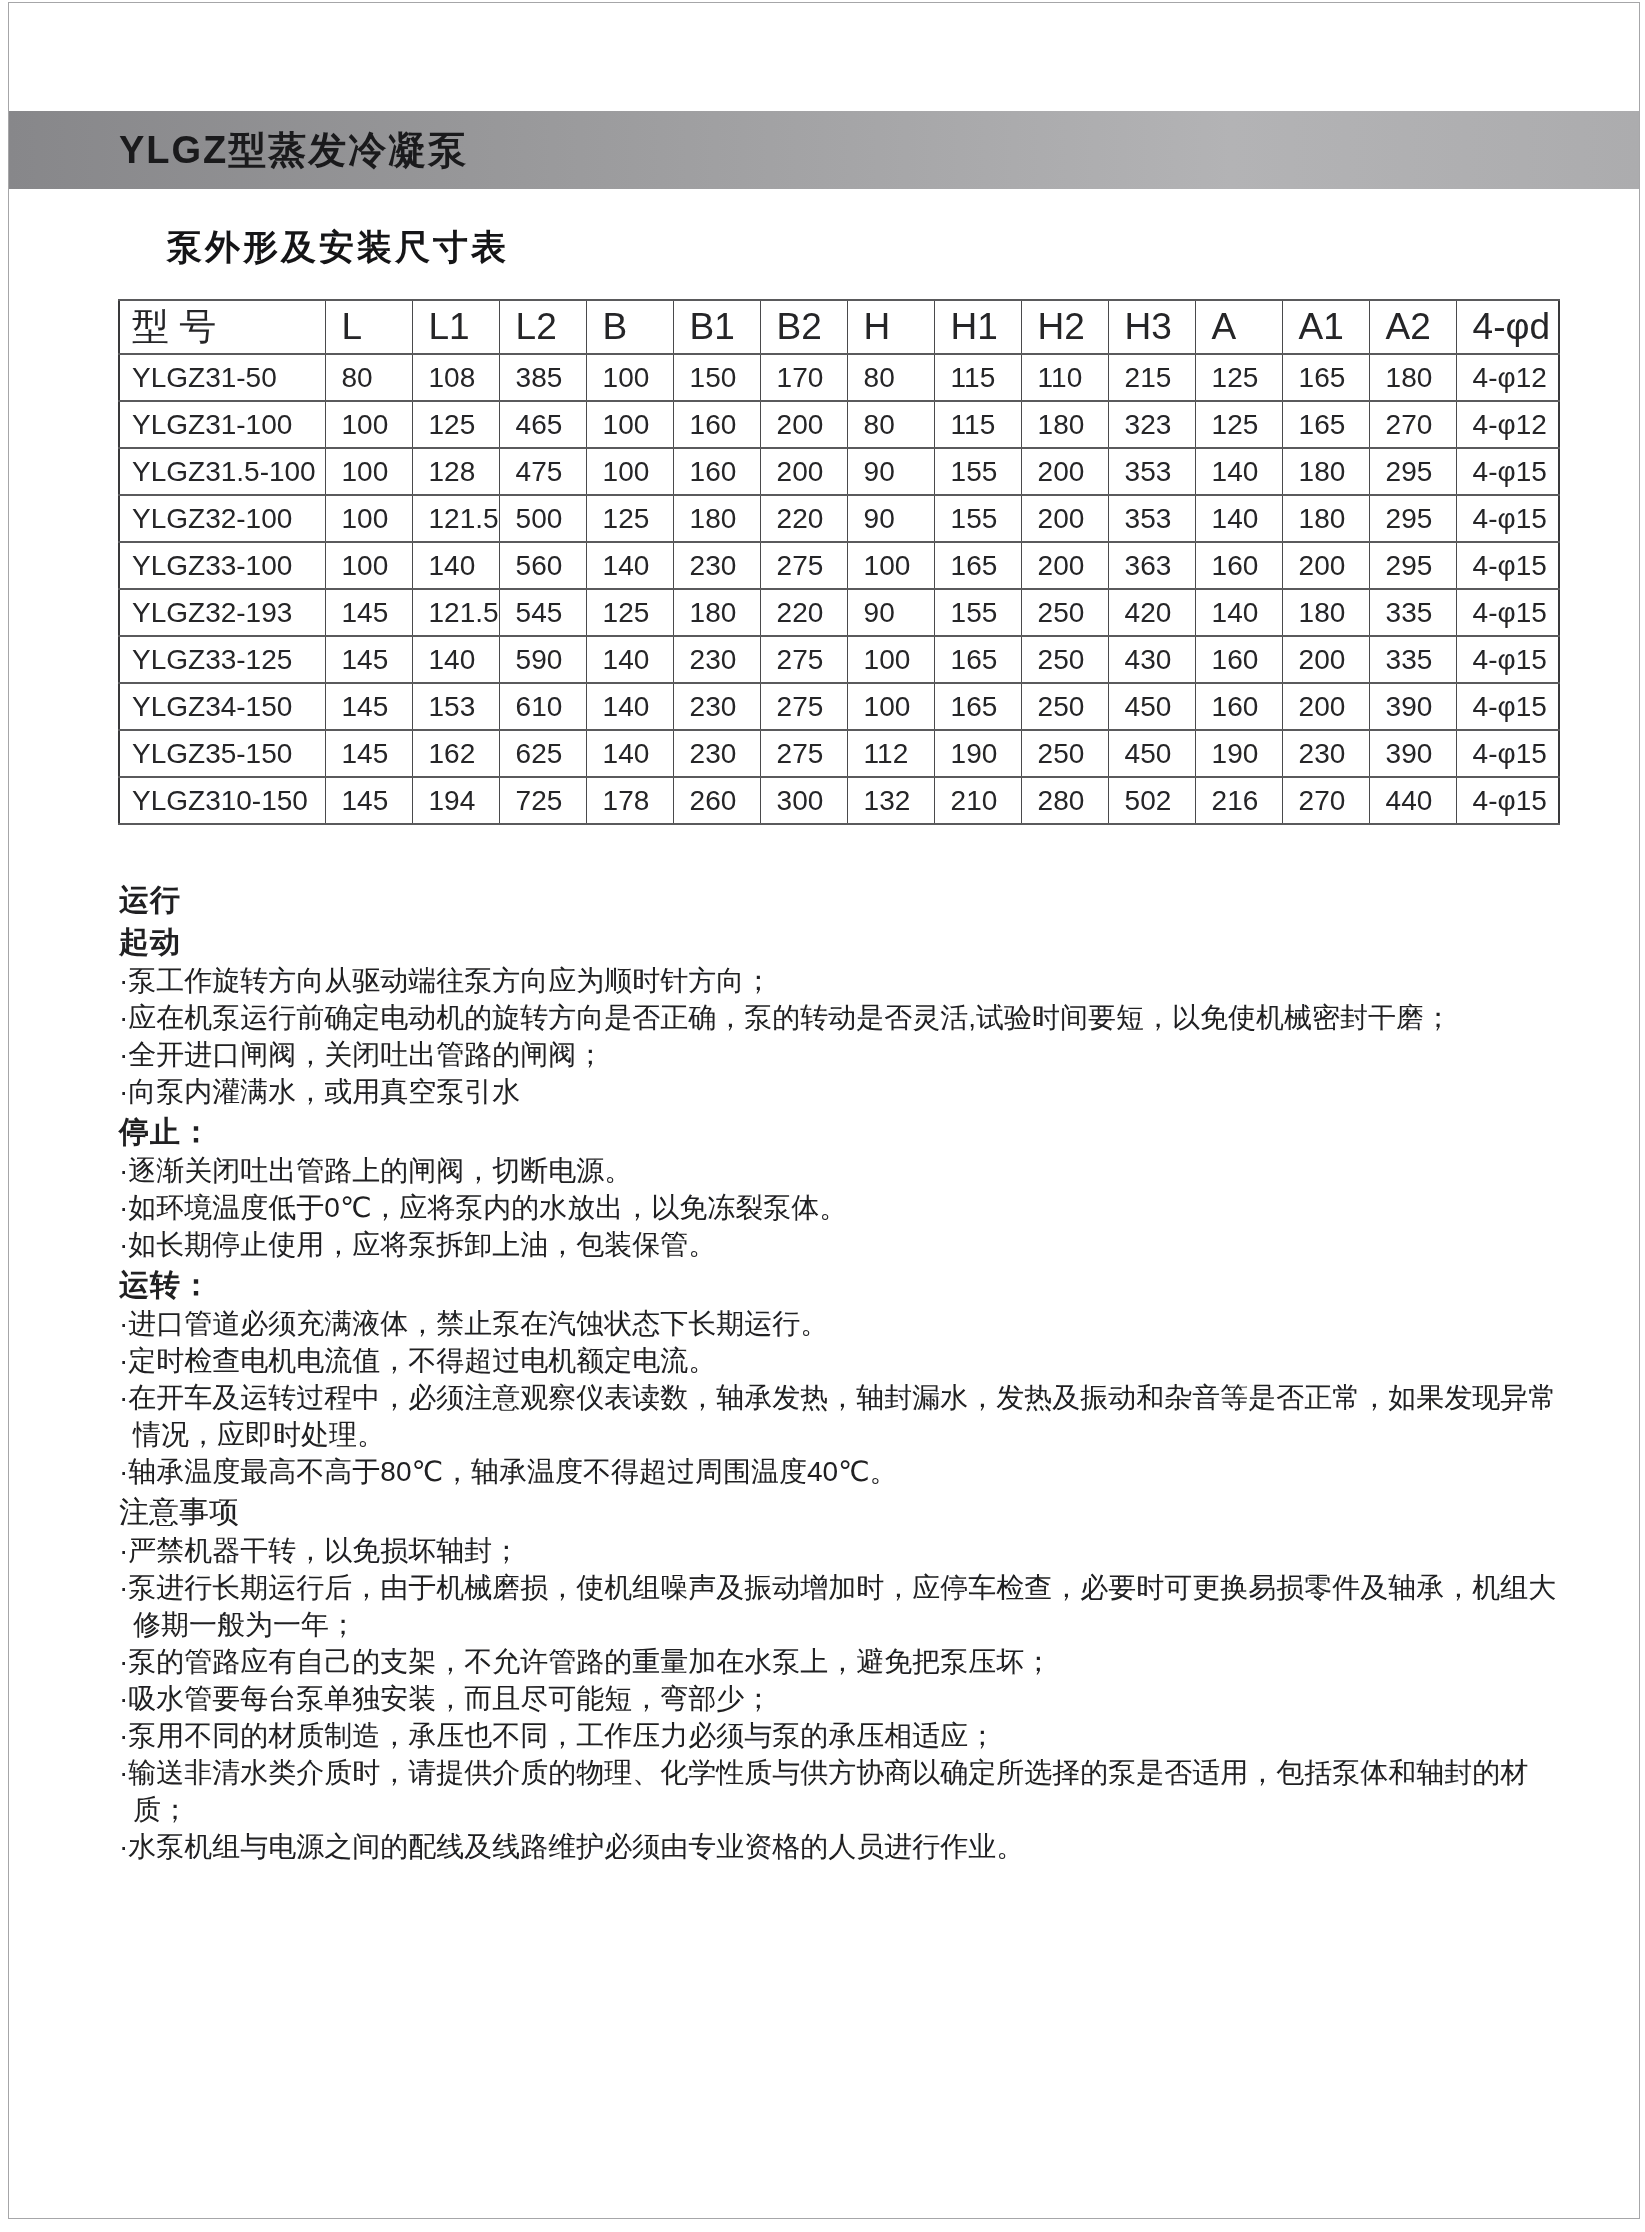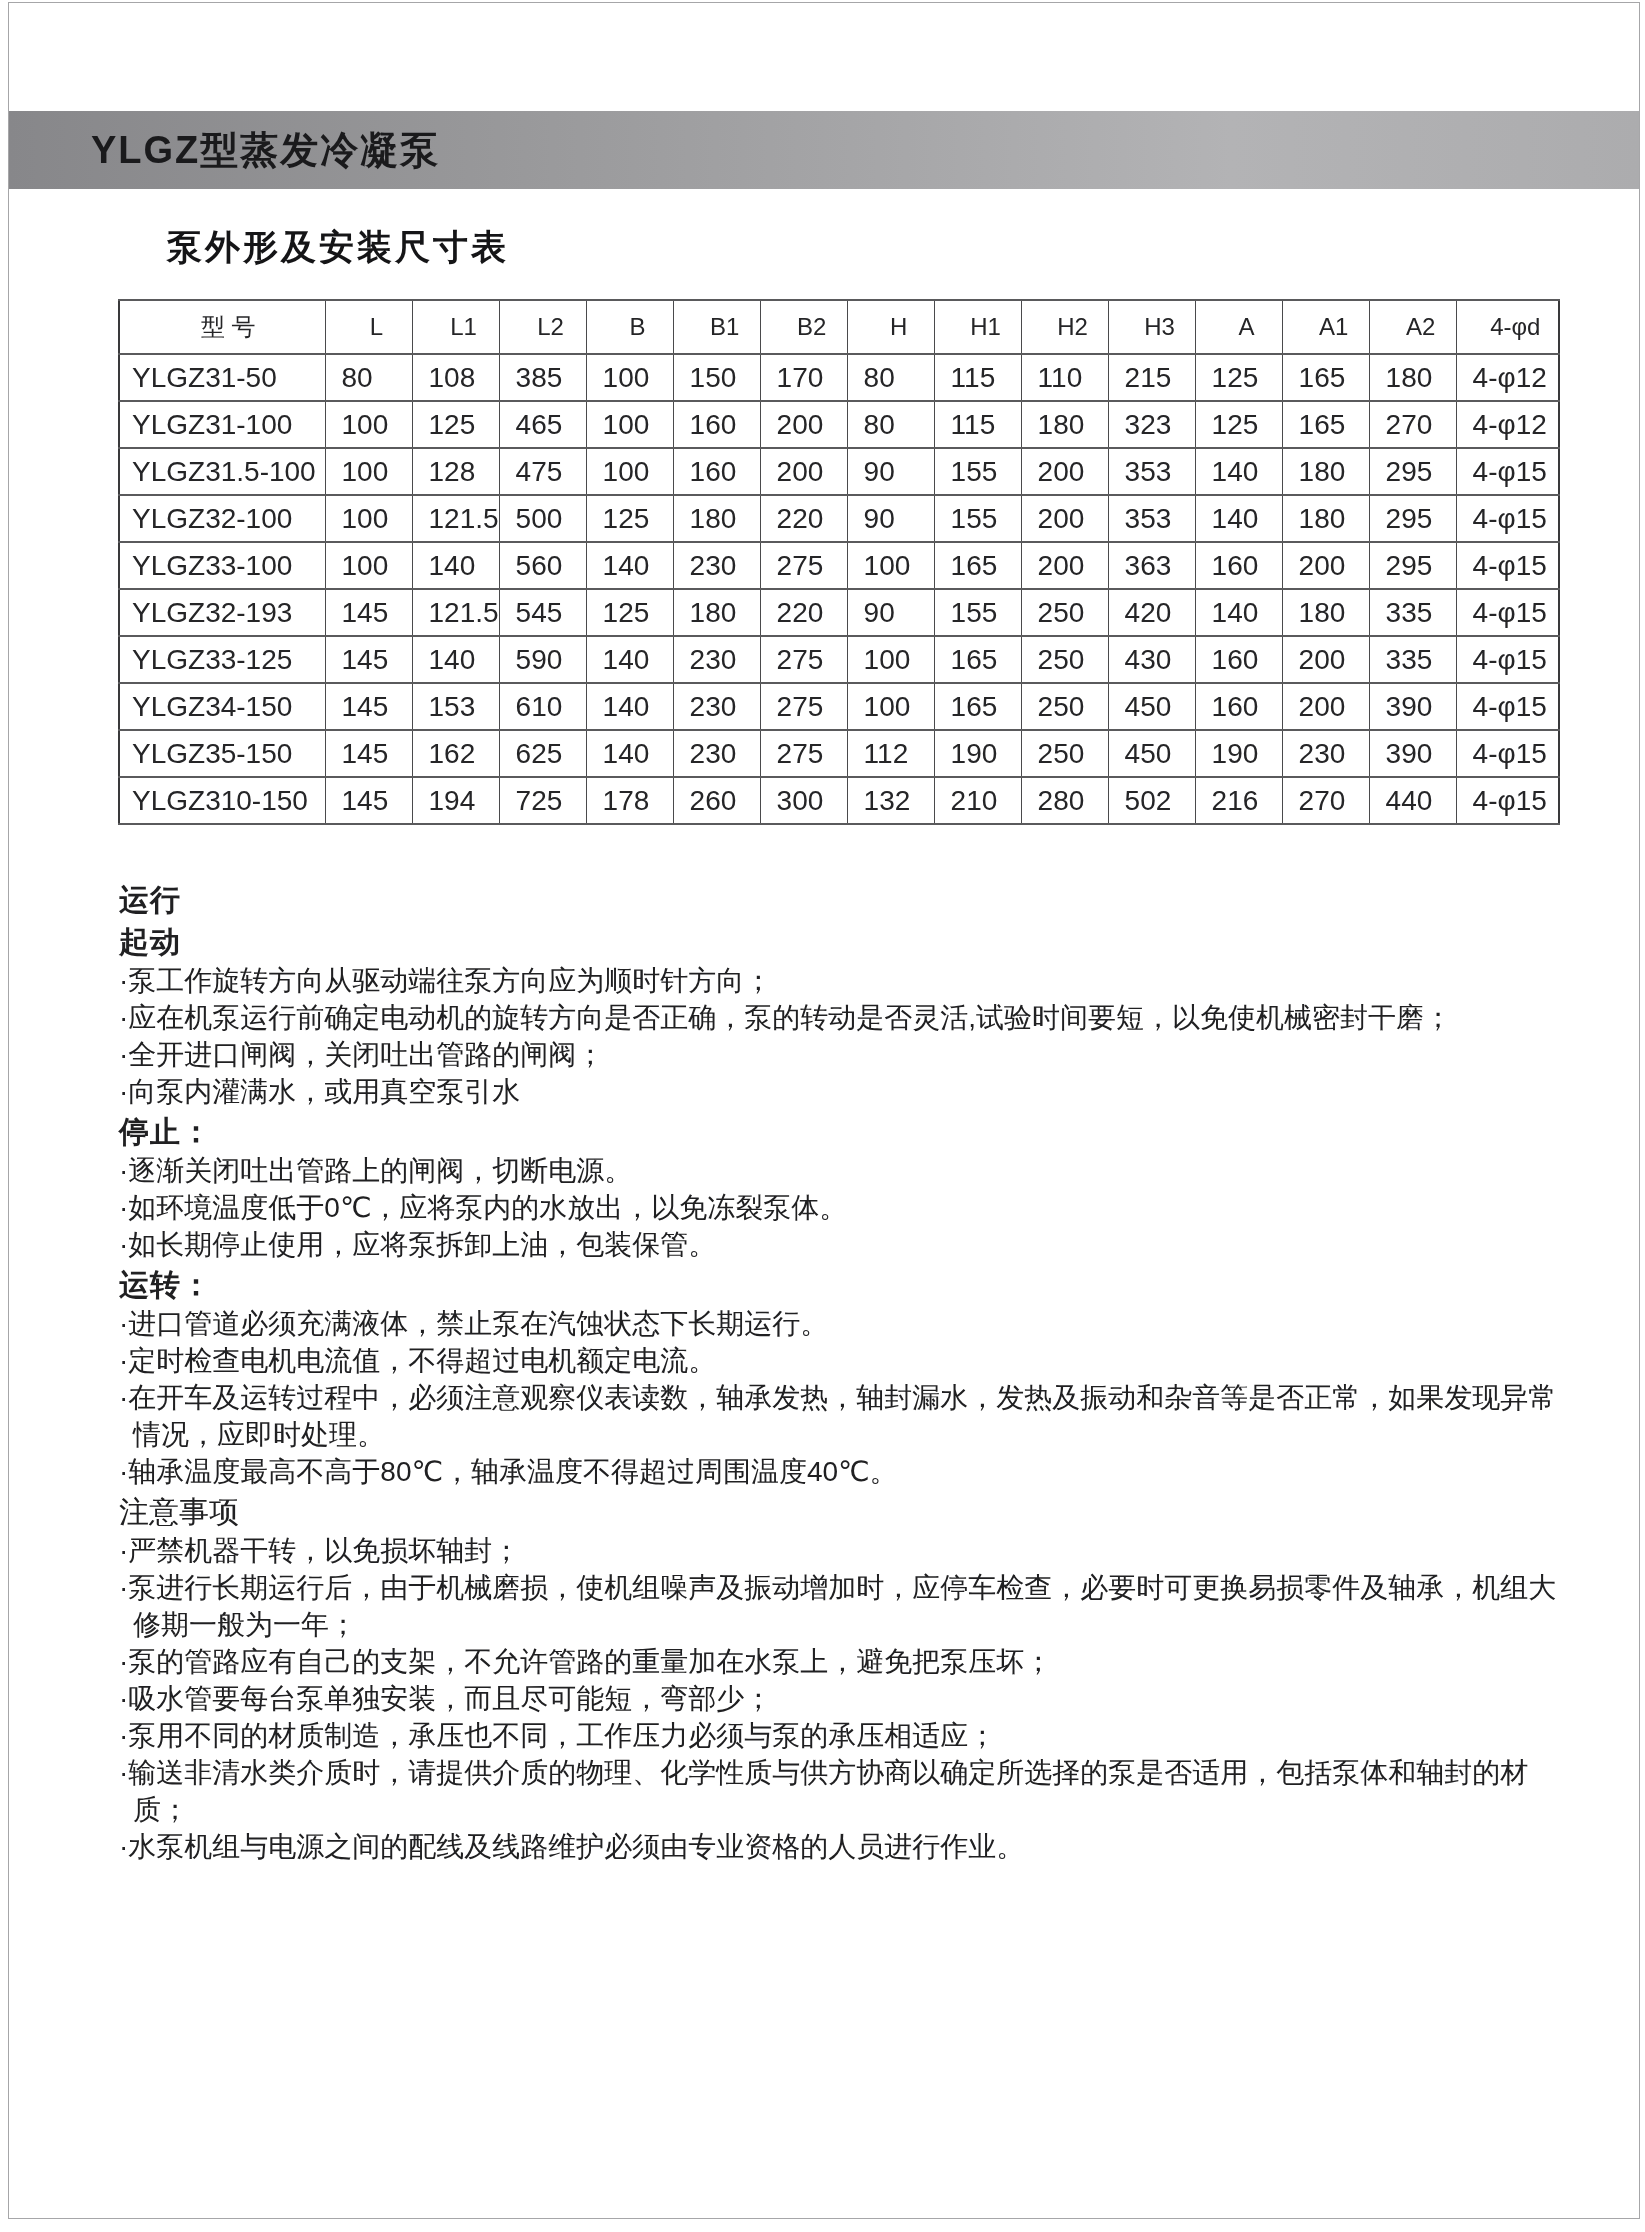--- a/index.html
+++ b/index.html
@@ -12,39 +12,39 @@
   .page-frame{
     position:absolute;left:8px;top:2px;right:6px;bottom:14px;
     border:1px solid #a6a6a8;pointer-events:none;
   }
   .banner{
     position:absolute;left:9px;top:111px;width:1630px;height:78px;
     background:linear-gradient(90deg,#87878a 0%,#98989a 30%,#b3b3b5 75%,#acacae 100%);
     display:flex;align-items:center;
   }
   .banner-title{
-    margin-left:82px;font-size:38px;font-weight:bold;color:#1a1a1c;
+    margin-left:110px;font-size:38px;font-weight:bold;color:#1a1a1c;
     letter-spacing:2px;
   }
   .page-title{
     position:absolute;left:167px;top:213px;font-size:35px;font-weight:bold;
     letter-spacing:3px;color:#151517;margin-top:11px;
   }
   table.dims{
     position:absolute;left:118px;top:299px;border-collapse:collapse;
     table-layout:fixed;font-size:28px;color:#252527;
     border:2px solid #39393b;
   }
   table.dims th,table.dims td{
     border-left:1px solid #4a4a4c;border-right:1px solid #4a4a4c;
     border-top:2px solid #5a5a5c;border-bottom:2px solid #5a5a5c;
     font-weight:normal;text-align:left;vertical-align:middle;
     padding:0 0 0 16px;white-space:nowrap;overflow:hidden;
   }
-  table.dims th{height:52px;font-size:24px;text-align:center;}
+  table.dims th{height:52px;font-size:37px;}
   table.dims td{height:45px;}
   table.dims .model{padding-left:12px;}
   .sections{
     position:absolute;left:119px;top:878px;width:1463px;color:#202022;
   }
   .sec-heading{
     font-size:30px;font-weight:bold;line-height:40px;margin-top:2px;
     letter-spacing:1px;
   }
   .sec-heading.normal{font-weight:normal;letter-spacing:0;}

